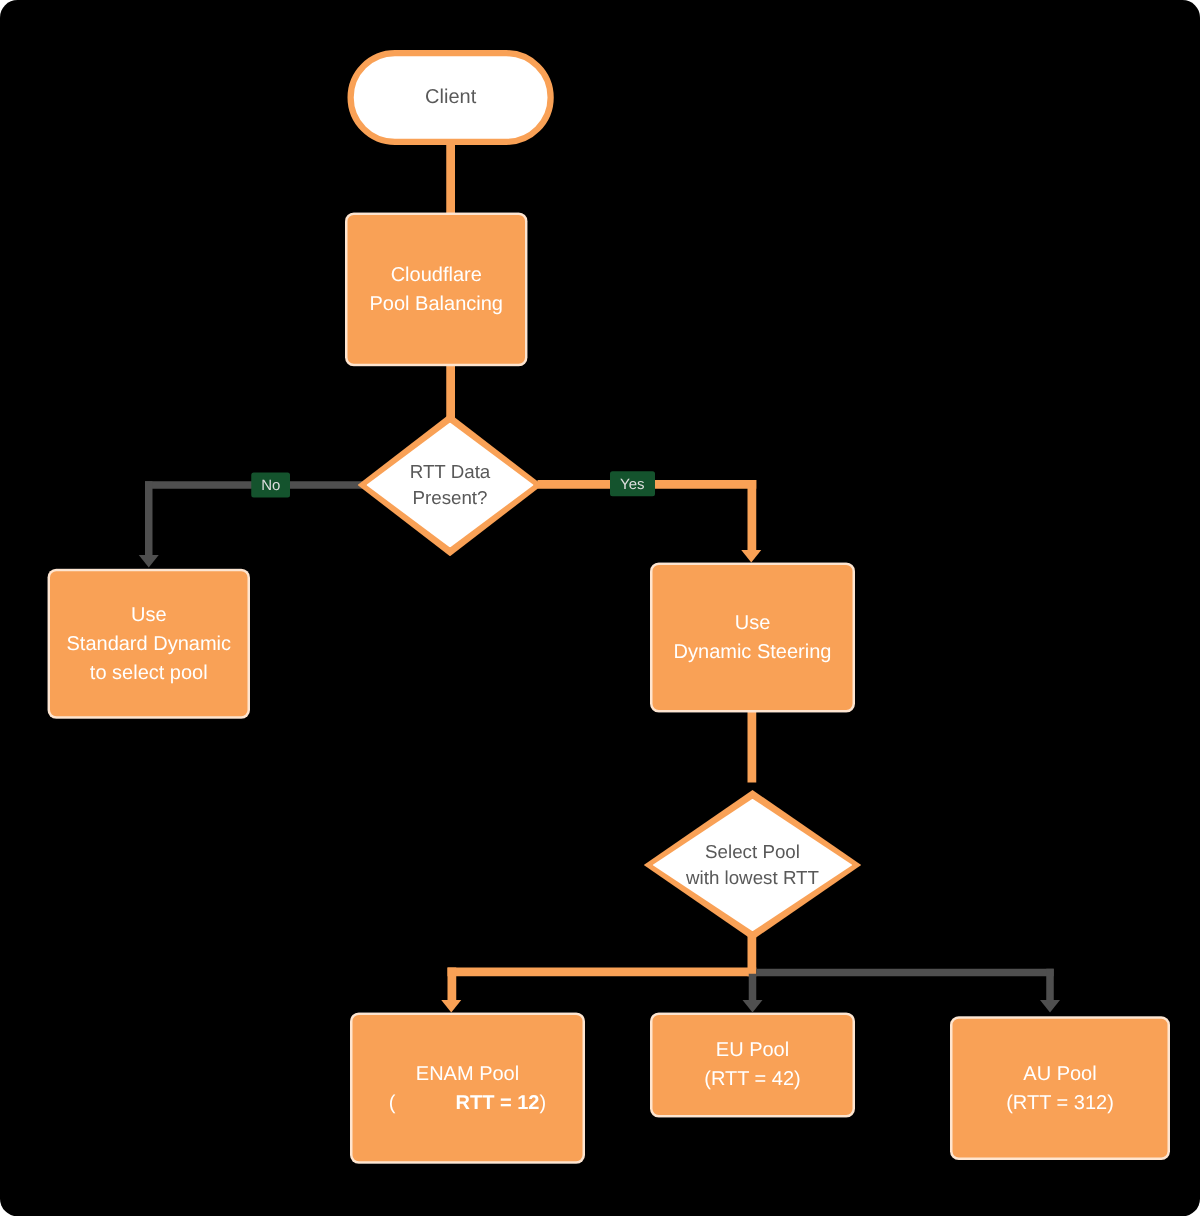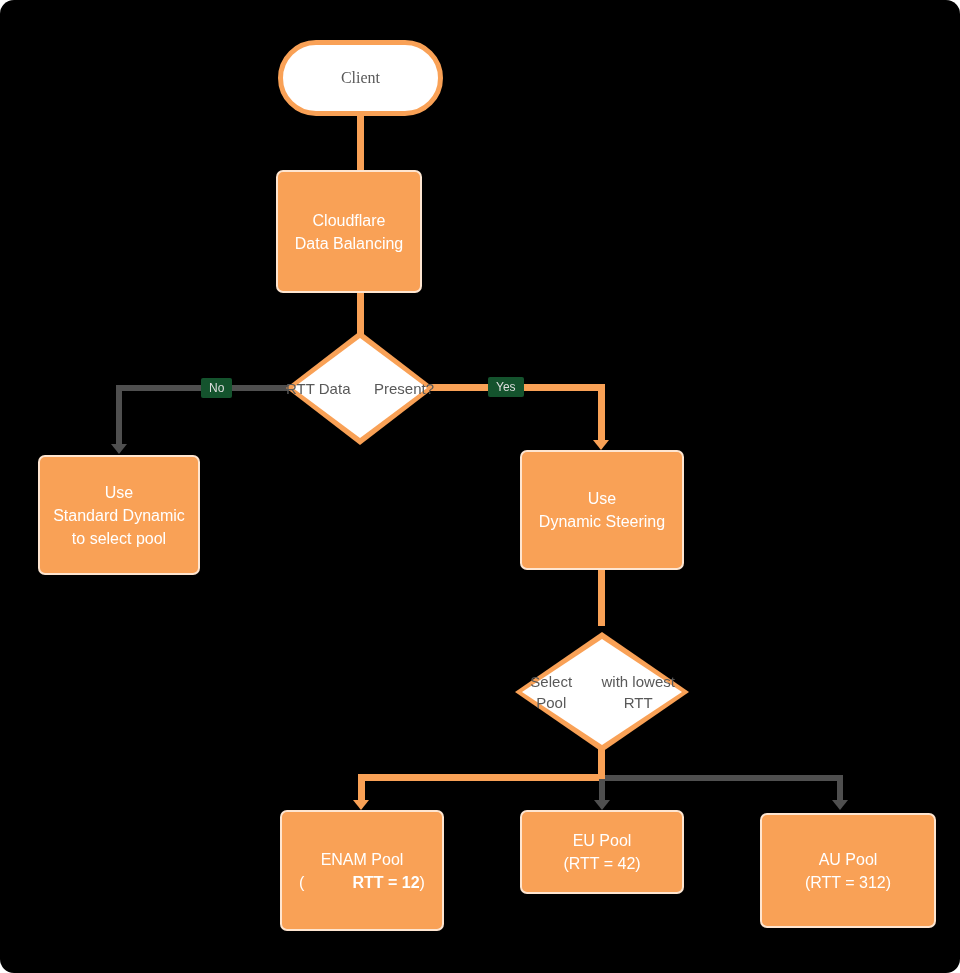--- a/index.html
+++ b/index.html
@@ -49,37 +49,37 @@
     border-radius: 44px;
   }
   .obox {
     background: #F9A156;
     border: 2px solid rgba(255,255,255,0.72);
     border-radius: 7px;
   }
   .lines { font-size: 16px; line-height: 23px; }
   .light { color: #ffffff; }
   .dark  { color: #595959; }
-  .shape-text { font-size: 16px; font-family: Liberation Serif, serif; }
+  .shape-text { font-size: 16px; }
   .lines b { font-weight: 700; margin-left: 48px; }
 
   
   .diamond { position: absolute; z-index: 2; }
   .d-outer {
     position: absolute; inset: 0; background: #F9A156;
     clip-path: polygon(50% 0, 100% 50%, 50% 100%, 0 50%);
   }
   .d-inner {
     position: absolute; inset: 7px; background: #ffffff;
     clip-path: polygon(50% 0, 100% 50%, 50% 100%, 0 50%);
   }
   .d-text {
     position: absolute; inset: 0; z-index: 2;
-    display: flex; flex-direction: row;
-    align-items: center; justify-content: space-between;
+    display: flex; flex-direction: column;
+    align-items: center; justify-content: center;
     font-size: 15px; line-height: 21px; text-align: center;
   }
 </style>
 </head>
 <body>
 
 <div class="canvas">
 
   <div class="seg seg-orange" style="left:357px;top:110px;width:7px;height:64px"></div>
   <div class="seg seg-orange" style="left:357px;top:290px;width:7px;height:52px"></div>
@@ -106,21 +106,21 @@
   <div class="seg seg-gray" style="left:837px;top:775px;width:6px;height:28px"></div>
   <div class="arrow-down arrow-gray" style="left:832px;top:800px"></div>
 
   <div class="shape stadium" style="left:278px;top:40px;width:165px;height:76px">
     <div class="shape-text dark">Client</div>
   </div>
 
   <div class="shape obox" style="left:276px;top:170px;width:146px;height:123px">
     <div class="lines light">
       <div>Cloudflare</div>
-      <div>Data Balancing</div>
+      <div>Pool Balancing</div>
     </div>
   </div>
 
   <div class="diamond" style="left:286px;top:331px;width:148px;height:114px">
     <div class="d-outer"></div>
     <div class="d-inner"></div>
     <div class="d-text dark">
       <div>RTT Data</div>
       <div>Present?</div>
     </div>
@@ -143,21 +143,21 @@
 
   <div class="diamond" style="left:515px;top:632px;width:174px;height:120px">
     <div class="d-outer"></div>
     <div class="d-inner"></div>
     <div class="d-text dark">
       <div>Select Pool</div>
       <div>with lowest RTT</div>
     </div>
   </div>
 
-  <div class="shape obox" style="left:280px;top:810px;width:164px;height:121px">
+  <div class="shape obox" style="left:280px;top:810px;width:188px;height:121px">
     <div class="lines light">
       <div>ENAM Pool</div>
       <div><span>(</span><b>RTT = 12</b><span>)</span></div>
     </div>
   </div>
 
   <div class="shape obox" style="left:520px;top:810px;width:164px;height:84px">
     <div class="lines light">
       <div>EU Pool</div>
       <div>(RTT = 42)</div>

